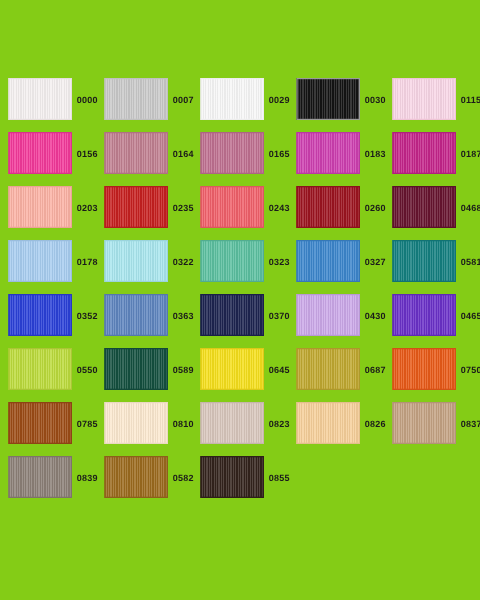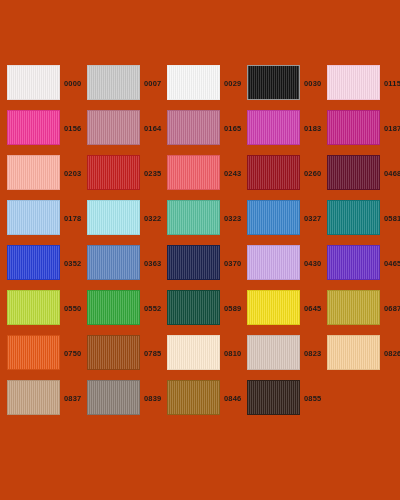--- a/index.html
+++ b/index.html
@@ -12,21 +12,21 @@
     height: 500px;
     background: #ffffff;
     font-family: "Liberation Sans", sans-serif;
     overflow: hidden;
   }
 
   #chart-root {
     position: relative;
     width: 400px;
     height: 500px;
-    background: #c2410c;
+    background: #84cc16;
     box-sizing: border-box;
   }
 
   
   #swatch-grid {
     position: absolute;
     left: 0;
     top: 61px;
     width: 400px;
     display: grid;
@@ -176,24 +176,20 @@
       </div>
       <div class="swatch-cell">
         <div class="swatch-chip" style="background-color: rgb(106, 48, 200); border: 1px solid rgb(95, 43, 180);"></div>
         <div class="swatch-code">0465</div>
       </div>
       <div class="swatch-cell">
         <div class="swatch-chip" style="background-color: rgb(188, 219, 60); border: 1px solid rgb(171, 198, 54);"></div>
         <div class="swatch-code">0550</div>
       </div>
       <div class="swatch-cell">
-        <div class="swatch-chip" style="background-color: rgb(52, 168, 60); border: 1px solid rgb(47, 151, 54);"></div>
-        <div class="swatch-code">0552</div>
-      </div>
-      <div class="swatch-cell">
         <div class="swatch-chip" style="background-color: rgb(20, 80, 63); border: 1px solid rgb(18, 72, 57);"></div>
         <div class="swatch-code">0589</div>
       </div>
       <div class="swatch-cell">
         <div class="swatch-chip" style="background-color: rgb(245, 223, 27); border: 1px solid rgb(221, 201, 24);"></div>
         <div class="swatch-code">0645</div>
       </div>
       <div class="swatch-cell">
         <div class="swatch-chip" style="background-color: rgb(192, 168, 48); border: 1px solid rgb(173, 152, 44);"></div>
         <div class="swatch-code">0687</div>
@@ -221,20 +217,20 @@
       <div class="swatch-cell">
         <div class="swatch-chip" style="background-color: rgb(196, 162, 131); border: 1px solid rgb(179, 147, 119);"></div>
         <div class="swatch-code">0837</div>
       </div>
       <div class="swatch-cell">
         <div class="swatch-chip" style="background-color: rgb(140, 128, 119); border: 1px solid rgb(126, 115, 107);"></div>
         <div class="swatch-code">0839</div>
       </div>
       <div class="swatch-cell">
         <div class="swatch-chip" style="background-color: rgb(155, 106, 30); border: 1px solid rgb(140, 96, 27);"></div>
-        <div class="swatch-code">0846</div>
+        <div class="swatch-code">0582</div>
       </div>
       <div class="swatch-cell">
         <div class="swatch-chip" style="background-color: rgb(51, 35, 28); border: 1px solid rgb(46, 32, 25);"></div>
         <div class="swatch-code">0855</div>
       </div>
     </div>
 </div>
 
 </body></html>

